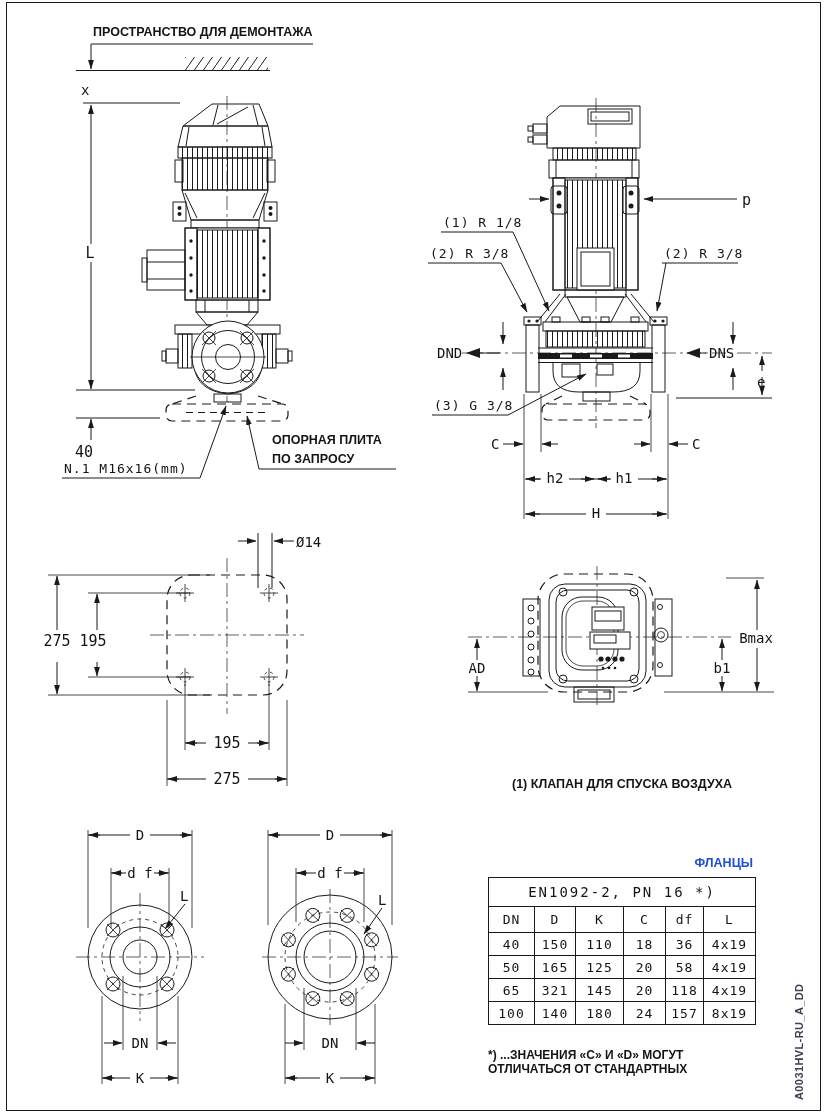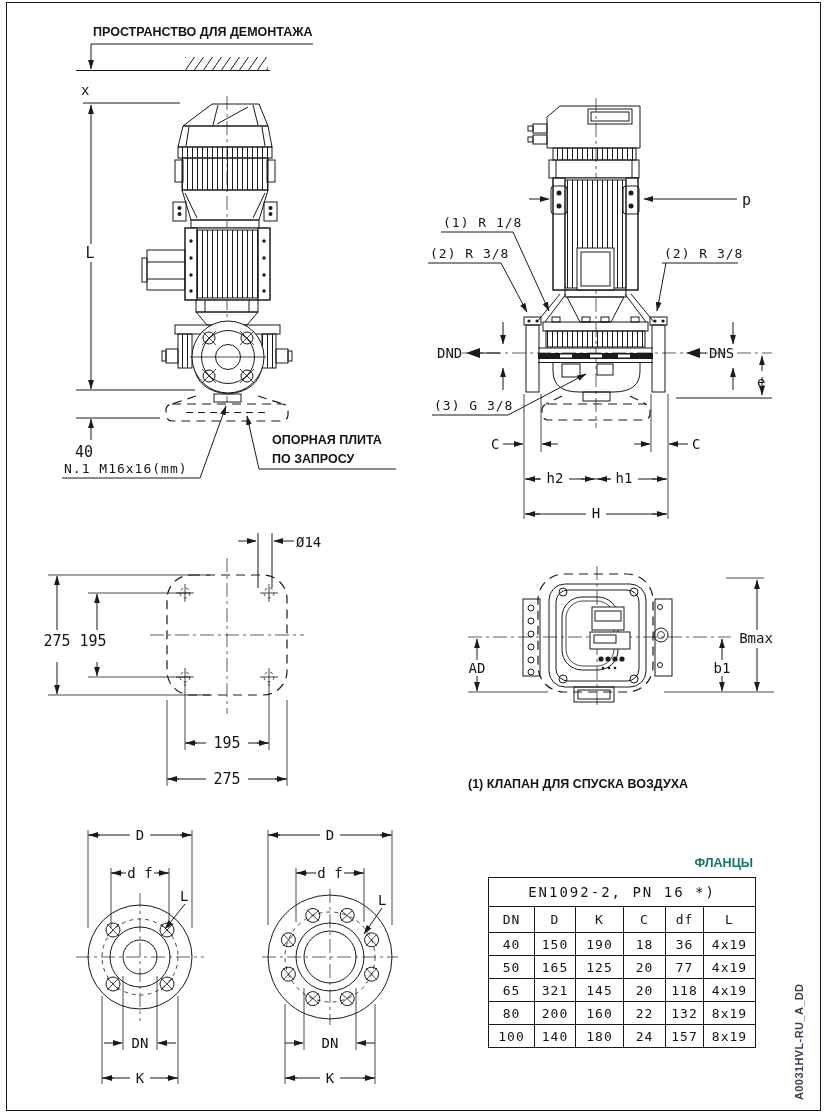--- a/index.html
+++ b/index.html
@@ -17,23 +17,23 @@
   .bc{stroke:#1a1a1a;stroke-width:0.8;stroke-dasharray:4 4;fill:none;}
   .hl{stroke:#1a1a1a;stroke-width:0.8;stroke-dasharray:3 3;fill:none;}
   .wbg{fill:#ffffff;}
   .dot{fill:#1a1a1a;}
   text{fill:#141414;}
   .ru{font:700 12.5px "Liberation Sans",sans-serif;}
   .dm{font:14px "DejaVu Sans Mono",monospace;}
   .dm13{font:13px "DejaVu Sans Mono",monospace;letter-spacing:1px;}
   .dm15{font:15px "DejaVu Sans Mono",monospace;}
   .mid{text-anchor:middle;}
-  .note{position:absolute;left:468px;width:270px;font:700 12.5px "Liberation Sans",sans-serif;color:#141414;}
+  .note{position:absolute;left:512px;width:270px;font:700 12.5px "Liberation Sans",sans-serif;color:#141414;}
   .caption{position:absolute;left:598px;top:856px;width:155px;text-align:right;
-           font:700 12.5px "Liberation Sans",sans-serif;color:#0f766e;}
+           font:700 12.5px "Liberation Sans",sans-serif;color:#1d4ed8;}
   table.fl{position:absolute;left:488px;top:877px;border-collapse:collapse;border:1.6px solid #1a1a1a;
            table-layout:fixed;}
   table.fl td{border:1px solid #1a1a1a;text-align:center;vertical-align:middle;padding:0;
               font:13px "DejaVu Sans Mono",monospace;letter-spacing:1px;color:#141414;}
   table.fl td.title{font:14px "DejaVu Sans Mono",monospace;letter-spacing:2px;height:28px;}
   table.fl tr.hd td{height:25px;}
   table.fl tr.dt td{height:22px;}
   .footnote{position:absolute;left:488px;top:1048px;width:280px;line-height:17px;
             font:700 12px "Liberation Sans",sans-serif;color:#141414;}
   .doc-code{position:absolute;left:793px;top:1100px;transform:rotate(-90deg);transform-origin:0 0;
@@ -520,55 +520,51 @@
       <td>DN</td>
       <td>D</td>
       <td>K</td>
       <td>C</td>
       <td>df</td>
       <td>L</td>
     </tr>
     <tr class="dt">
       <td>40</td>
       <td>150</td>
-      <td>190</td>
+      <td>110</td>
       <td>18</td>
       <td>36</td>
       <td>4x19</td>
     </tr>
     <tr class="dt">
       <td>50</td>
       <td>165</td>
       <td>125</td>
       <td>20</td>
-      <td>77</td>
+      <td>58</td>
       <td>4x19</td>
     </tr>
     <tr class="dt">
       <td>65</td>
       <td>321</td>
       <td>145</td>
       <td>20</td>
       <td>118</td>
       <td>4x19</td>
     </tr>
     <tr class="dt">
-      <td>80</td>
-      <td>200</td>
-      <td>160</td>
-      <td>22</td>
-      <td>132</td>
-      <td>8x19</td>
-    </tr>
-    <tr class="dt">
       <td>100</td>
       <td>140</td>
       <td>180</td>
       <td>24</td>
       <td>157</td>
       <td>8x19</td>
     </tr>
   </tbody>
     </table>
 
+  <div class="footnote">
+    <div>*) ...ЗНАЧЕНИЯ «C» И «D» МОГУТ</div>
+    <div>ОТЛИЧАТЬСЯ ОТ СТАНДАРТНЫХ</div>
+  </div>
 
   <div class="doc-code">A0031HVL-RU_A_DD</div>
 </div>
 
 </body></html>

